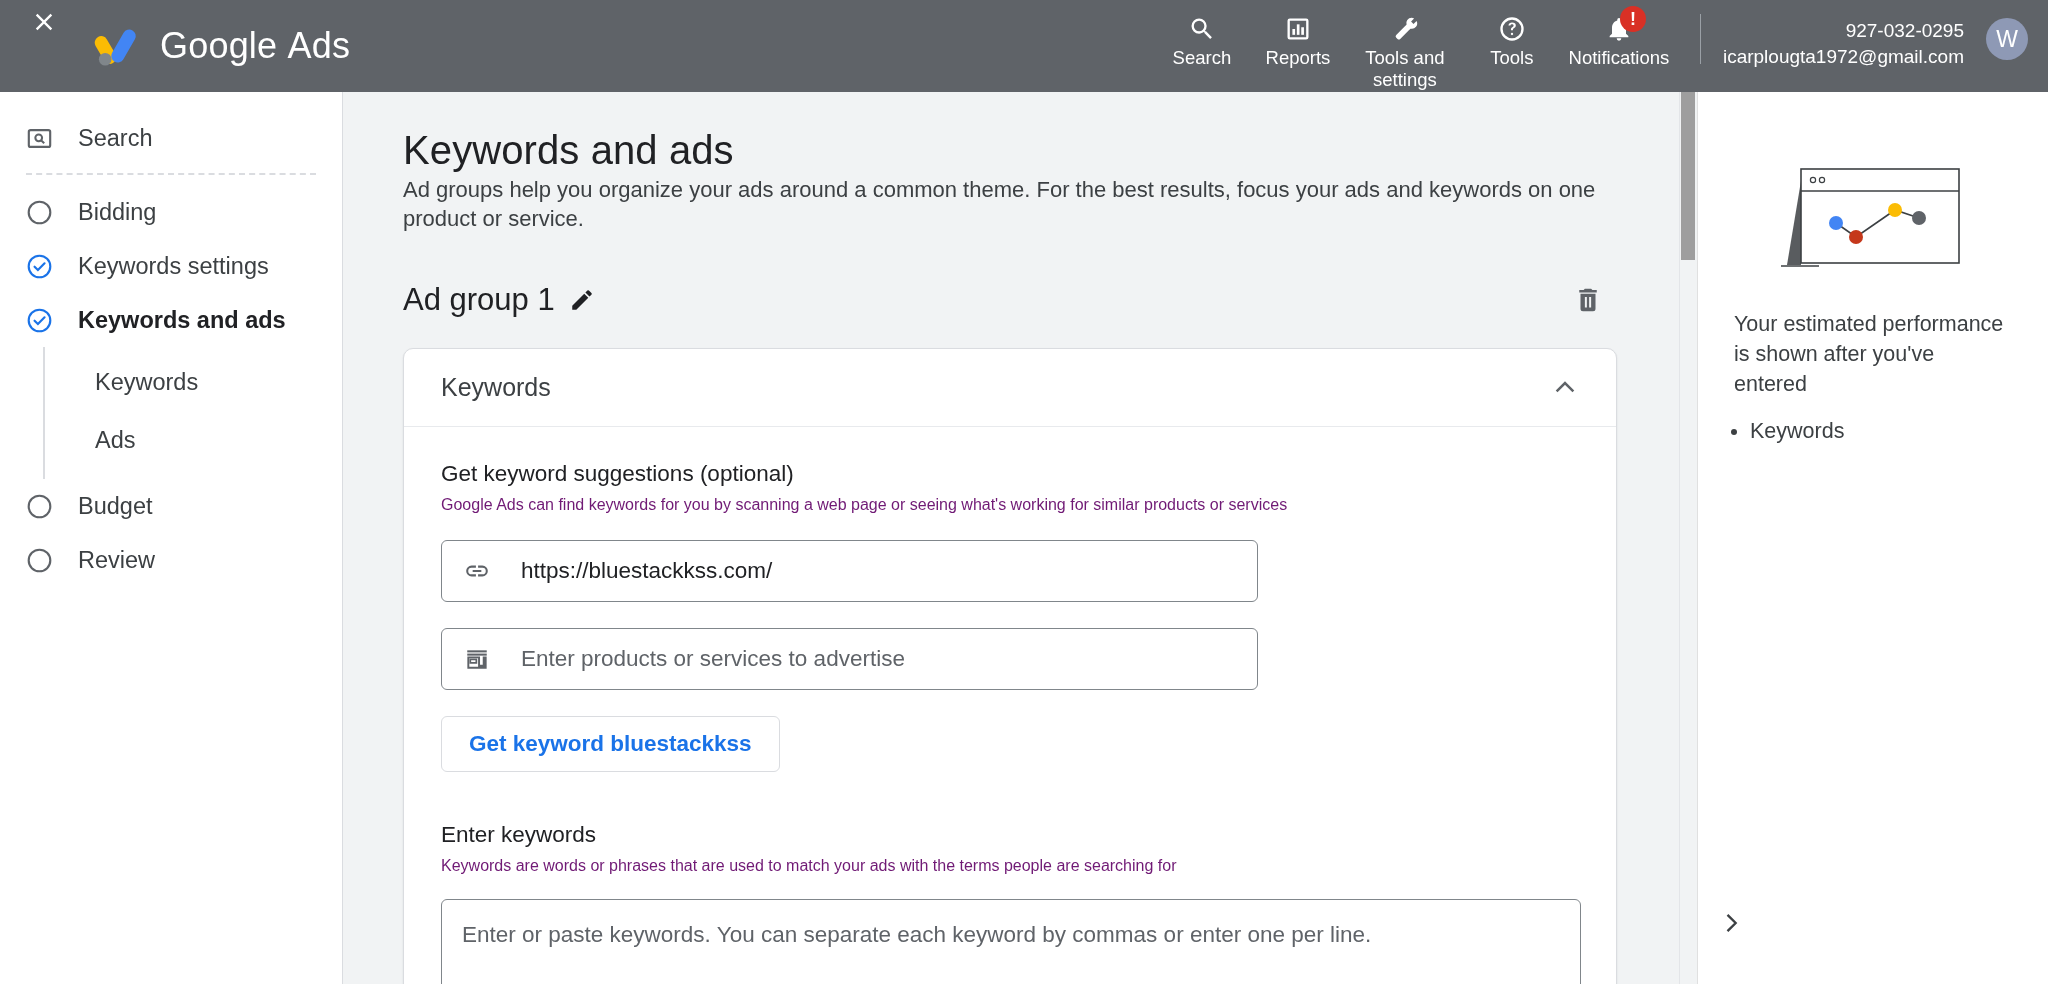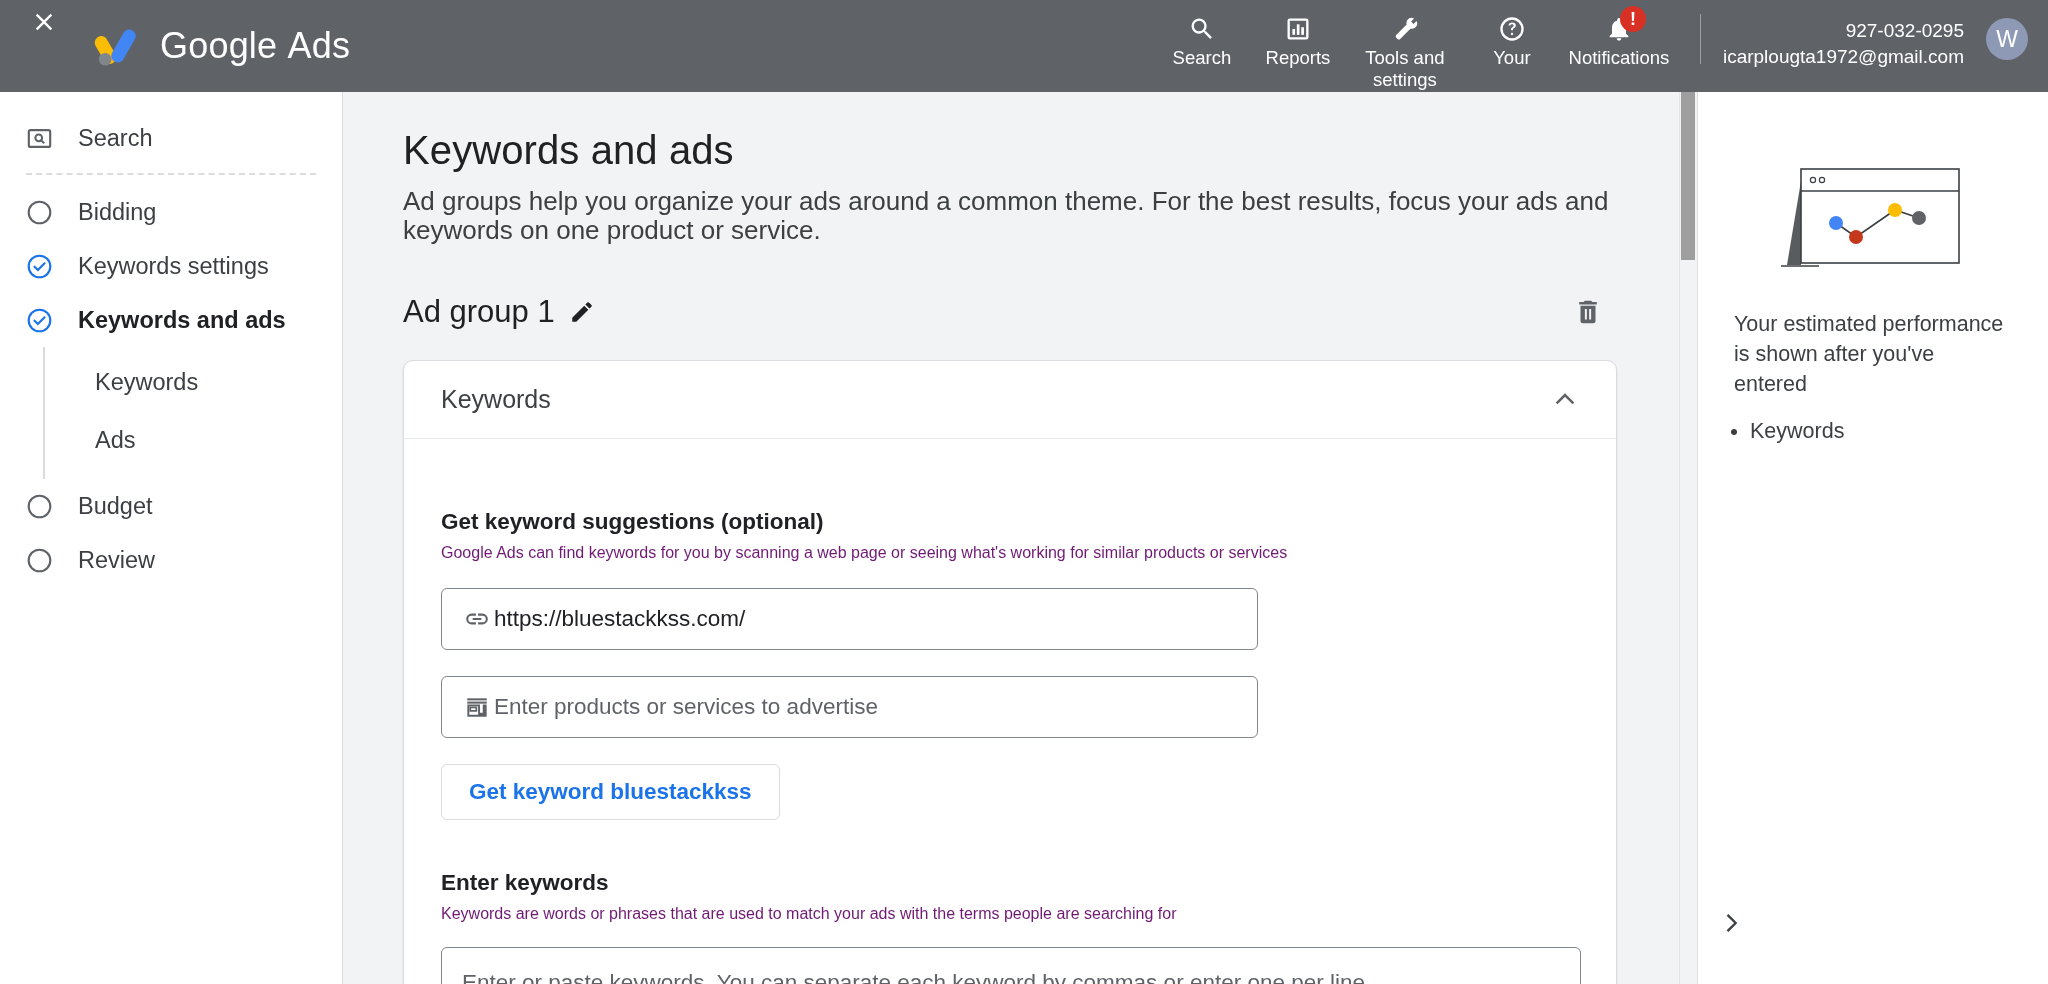--- a/index.html
+++ b/index.html
@@ -109,21 +109,21 @@
     width: 1354px; height: 892px;
     background: #f1f3f4;
     overflow: hidden;
   }
   .main-inner { padding: 36px 60px 0 60px; }
   .page-title {
     font-size: 40px; font-weight: 400; color: #202124;
     letter-spacing: .1px;
   }
   .page-desc {
-    margin-top: 14px; font-size: 26px; color: #3c4043;
+    margin-top: 2px; font-size: 22px; color: #3c4043;
     line-height: 29px; max-width: 1210px;
   }
   .adgroup-row {
     display: flex; align-items: center;
     margin-top: 45px; height: 44px;
   }
   .adgroup-name { font-size: 31px; color: #202124; }
   .pencil-btn { margin-left: 14px; cursor: pointer; display:flex; }
   .trash-btn { margin-left: auto; margin-right: 34px; cursor: pointer; display:flex; }
 
@@ -136,32 +136,32 @@
   .card-head {
     height: 78px; display: flex; align-items: center;
     padding: 0 36px 0 37px;
     border-bottom: 1px solid #e8eaed;
     cursor: pointer;
   }
   .card-head-title { font-size: 25px; color: #3c4043; }
   .chev { margin-left: auto; display: flex; cursor: pointer; }
 
   .card-body { padding: 34px 37px 0 37px; }
-  .sec-title { font-size: 22.5px; font-weight: 700; color: #202124; margin-top: 36px; }
+  .sec-title { font-size: 22.5px; font-weight: 400; color: #202124; }
   .sec-desc { margin-top: 9px; font-size: 16px; color: #701a75; }
 
   .field {
     margin-top: 26px; width: 817px; height: 62px;
     border: 1px solid #80868b; border-radius: 6px;
     display: flex; align-items: center; padding: 0 22px;
     background: #fff;
   }
   .field .fico { width: 30px; display:flex; align-items:center; }
   .field input {
-    border: 0; outline: 0; 
+    border: 0; outline: 0; margin-left: 27px;
     font-family: "Liberation Sans", sans-serif;
     font-size: 22.5px; color: #202124; background: transparent;
     flex: 1; height: 100%;
   }
   .field input::placeholder { color: #5f6368; }
 
   .ghost-btn {
     margin-top: 26px; height: 56px; padding: 0 27px;
     display: inline-flex; align-items: center;
     border: 1px solid #dadce0; border-radius: 6px;
@@ -281,21 +281,21 @@
     </div>
 
     <div class="tb-item">
       <div class="tb-ico">
         <svg width="28" height="28" viewBox="0 0 24 24">
           <path d="M12 2a10 10 0 100 20 10 10 0 000-20zm0 18a8 8 0 110-16 8 8 0 010 16z" fill="#fff"></path>
           <path d="M12.05 6.5c-1.7 0-2.9 1-3.1 2.6h1.7c.1-.8.6-1.2 1.4-1.2.8 0 1.3.45 1.3 1.15 0 .6-.3.95-1.1 1.5-.85.6-1.2 1.15-1.15 2.2v.3h1.7v-.25c0-.7.25-1.05 1.05-1.6.95-.65 1.4-1.3 1.4-2.3 0-1.55-1.2-2.4-3.2-2.4z" fill="#fff"></path>
           <circle cx="12" cy="16.3" r="1" fill="#fff"></circle>
         </svg>
       </div>
-      <div class="tb-label">Your</div>
+      <div class="tb-label">Tools</div>
     </div>
 
     <div class="tb-item wide">
       <div class="tb-ico">
         <svg width="28" height="28" viewBox="0 0 24 24">
           <path d="M12 22a2 2 0 002-2h-4a2 2 0 002 2zm6-6v-5c0-3.07-1.64-5.64-4.5-6.32V4a1.5 1.5 0 00-3 0v.68C7.63 5.36 6 7.92 6 11v5l-2 2v1h16v-1l-2-2z" fill="#fff"></path>
         </svg>
         <div class="badge">!</div>
       </div>
       <div class="tb-label">Notifications</div>

